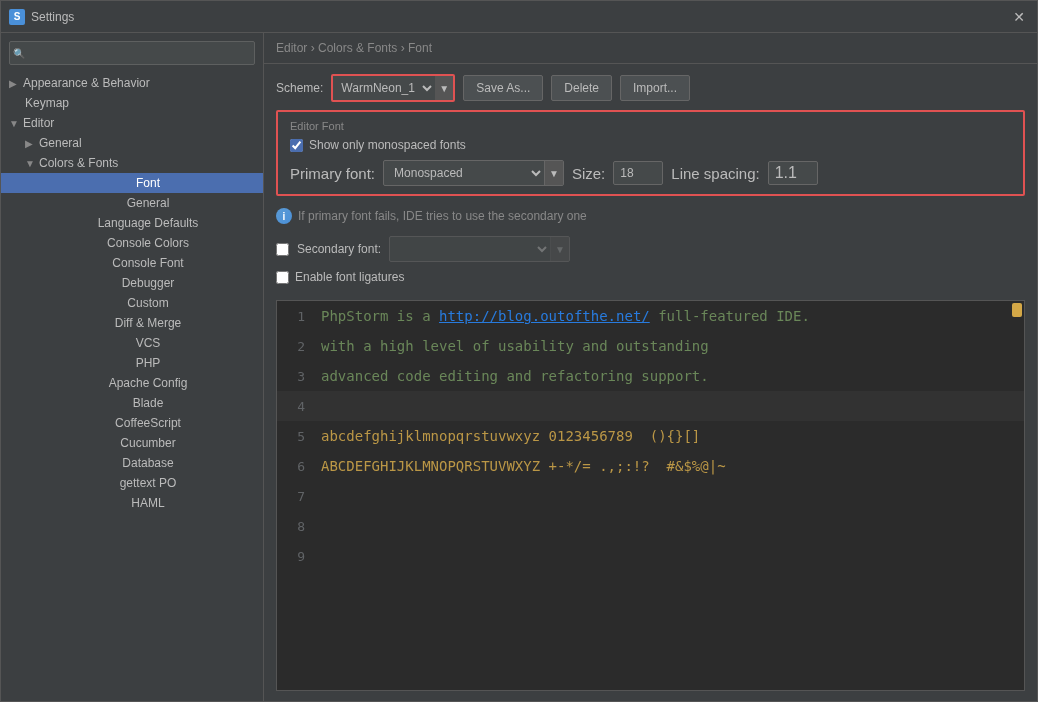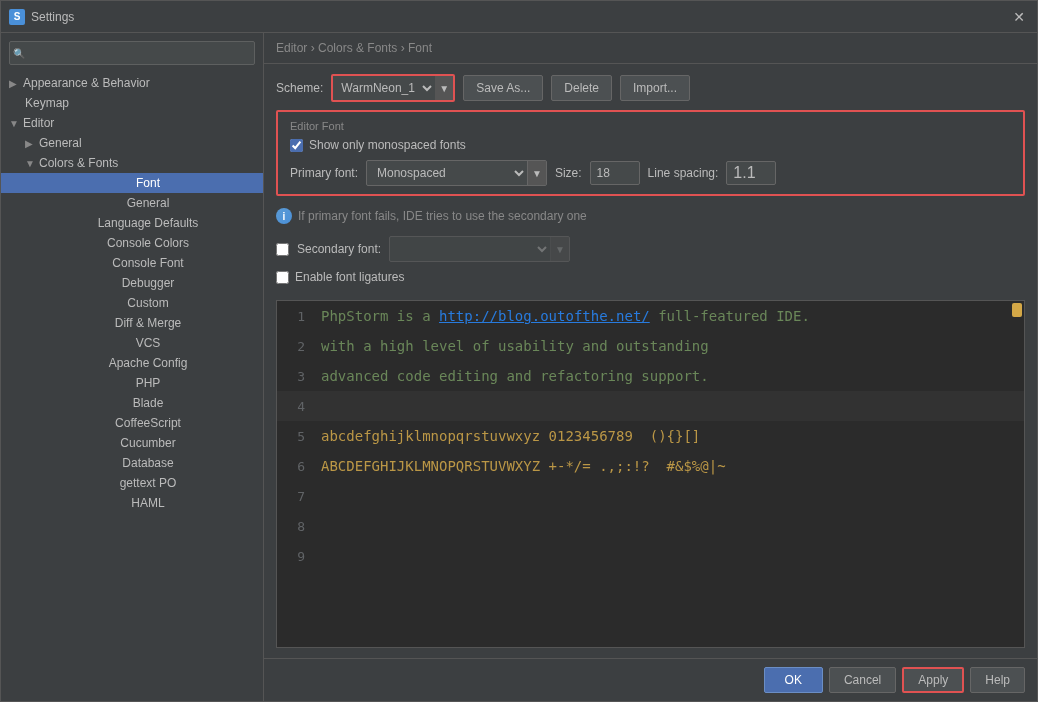--- a/index.html
+++ b/index.html
@@ -217,21 +217,21 @@
     }
     .checkbox-row input[type="checkbox"] {
       accent-color: #4b6eaf;
     }
     .font-row {
       display: flex;
       align-items: center;
       gap: 8px;
       flex-wrap: wrap;
     }
-    .font-label { color: #bbbbbb; font-size: 12px; }
+    .font-label { color: #bbbbbb; font-size: 15px; }
     .font-select-wrapper {
       display: flex;
       align-items: center;
       border: 1px solid #666;
       background: #45494a;
       border-radius: 2px;
     }
     .font-select {
       background: transparent;
       border: none;
@@ -477,24 +477,24 @@
       <div class="tree-item level2">
         <span>Custom</span>
       </div>
       <div class="tree-item level2">
         <span>Diff &amp; Merge</span>
       </div>
       <div class="tree-item level2">
         <span>VCS</span>
       </div>
       <div class="tree-item level2">
+        <span>PHP</span>
+      </div>
+      <div class="tree-item level2">
         <span>Apache Config</span>
-      </div>
-      <div class="tree-item level2">
-        <span>PHP</span>
       </div>
       <div class="tree-item level2">
         <span>Blade</span>
       </div>
       <div class="tree-item level2">
         <span>CoffeeScript</span>
       </div>
       <div class="tree-item level2">
         <span>Cucumber</span>
       </div>
@@ -607,21 +607,15 @@
           <div class="preview-line">
             <span class="line-num">8</span>
           </div>
           <div class="preview-line">
             <span class="line-num">9</span>
           </div>
           <div class="scrollbar-indicator"></div>
         </div>
       </div>
 
-      <div class="footer">
-        <button class="btn-ok">OK</button>
-        <button class="btn-cancel">Cancel</button>
-        <button class="btn-apply">Apply</button>
-        <button class="btn-help">Help</button>
-      </div>
     </div>
   </div>
 </div>
 
 </body></html>

